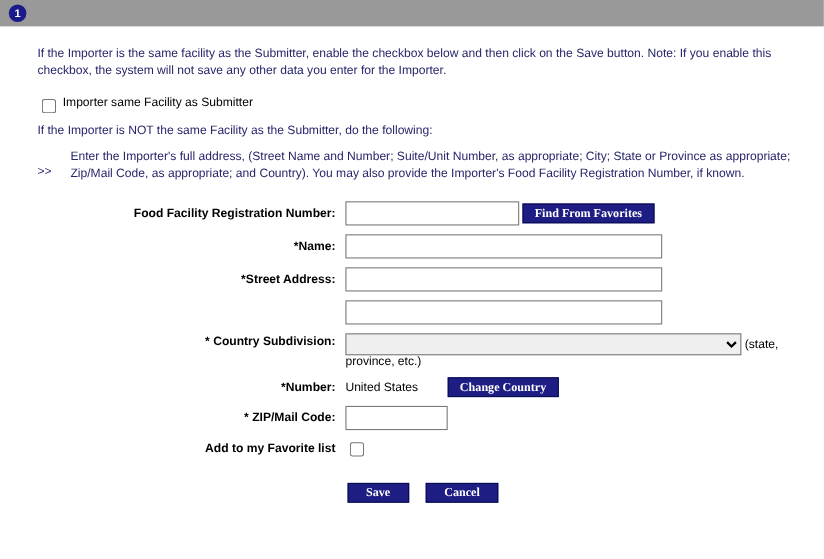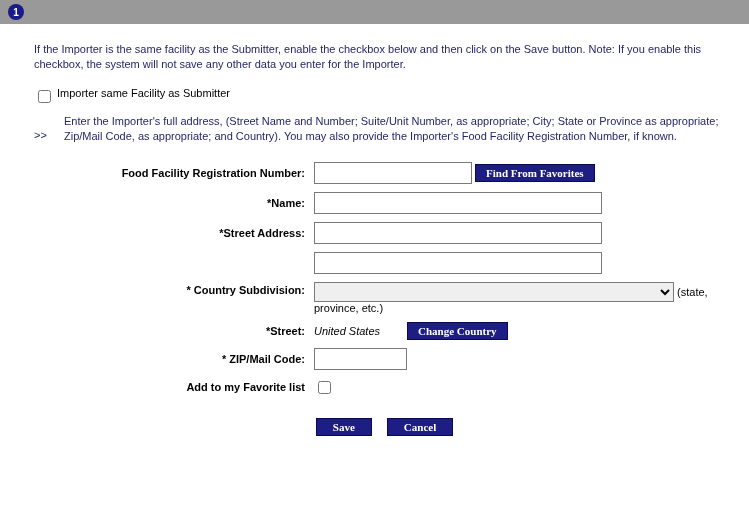--- a/index.html
+++ b/index.html
@@ -139,20 +139,21 @@
 
 <div class="content">
 
   <div class="instr">If the Importer is the same facility as the Submitter, enable the checkbox below and then click on the Save button. Note: If you enable this checkbox, the system will not save any other data you enter for the Importer.</div>
 
   <div class="same-row">
     <input type="checkbox" style="">
     <span>Importer same Facility as Submitter</span>
   </div>
 
+  <div class="sub-instr">If the Importer is NOT the same Facility as the Submitter, do the following:</div>
 
   <div class="indent-block">
     <div class="indent-marker">&gt;&gt;</div>
     <div class="indent-text">Enter the Importer's full address, (Street Name and Number; Suite/Unit Number, as appropriate; City; State or Province as appropriate; Zip/Mail Code, as appropriate; and Country). You may also provide the Importer's Food Facility Registration Number, if known.</div>
   </div>
 
   <table class="form-tbl">
     <tbody>
         <tr>
       <td class="label">Food Facility Registration Number:</td>
@@ -180,23 +181,23 @@
       </td>
     </tr>
     <tr>
       <td class="label" style="vertical-align:top;padding-top:3px;">* Country Subdivision:</td>
       <td class="field">
         <select class="sel-long"><option></option></select>
         <span class="hint">(state, province, etc.)</span>
       </td>
     </tr>
     <tr>
-      <td class="label">*Street:</td>
-      <td class="field">
-        <span style="display:inline-block;min-width:90px;font-style:italic;">United States</span>
+      <td class="label">*Number:</td>
+      <td class="field">
+        <span style="display:inline-block;min-width:90px;">United States</span>
         <button class="btn">Change Country</button>
       </td>
     </tr>
     <tr>
       <td class="label">* ZIP/Mail Code:</td>
       <td class="field">
         <input type="text" class="txt-zip" value="" style="">
       </td>
     </tr>
     <tr>

